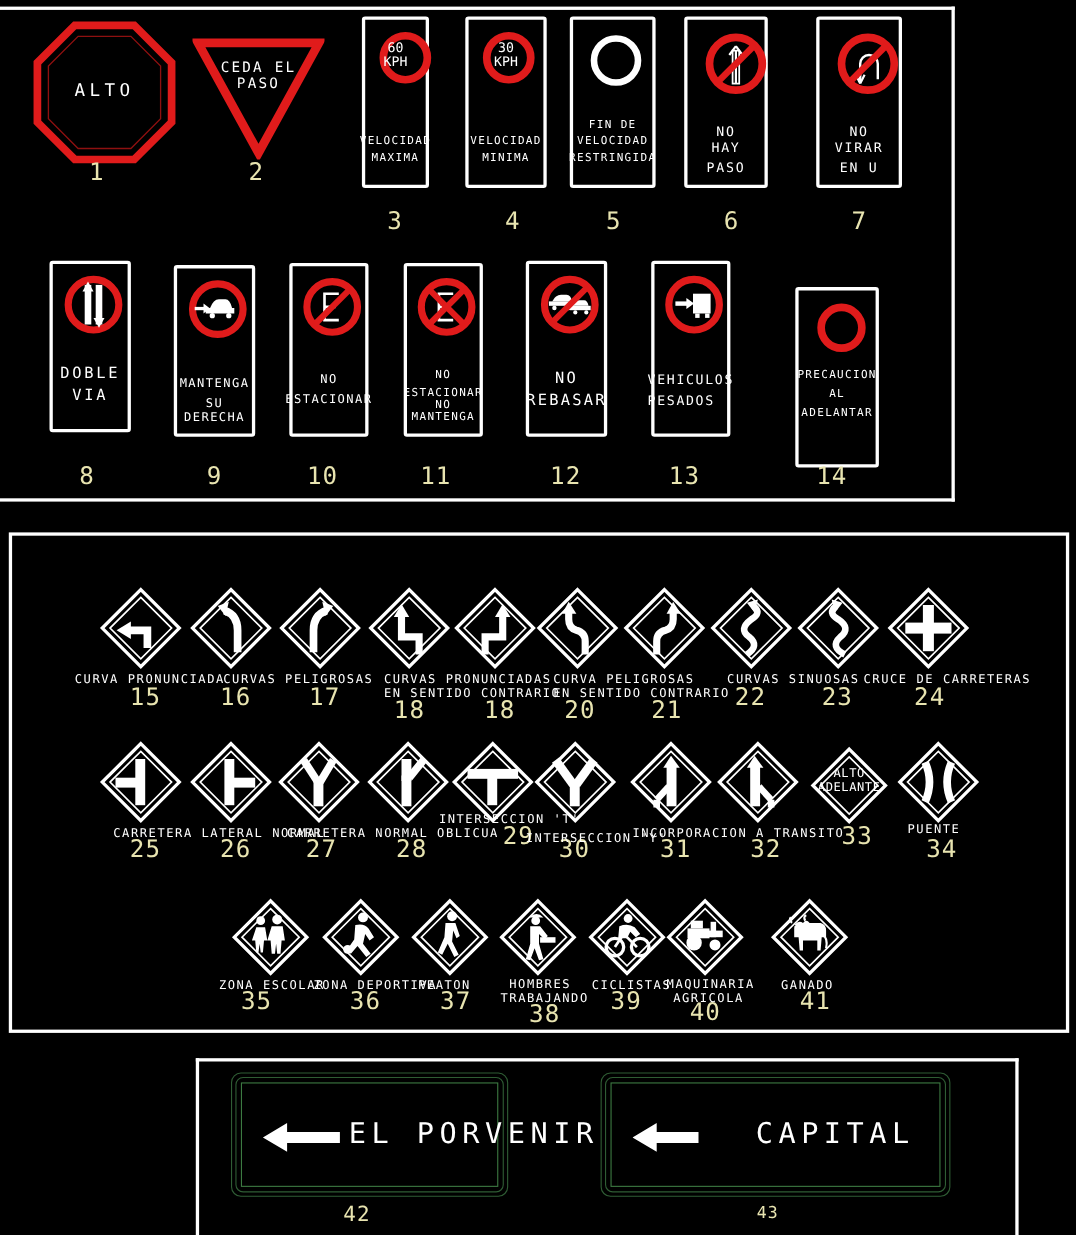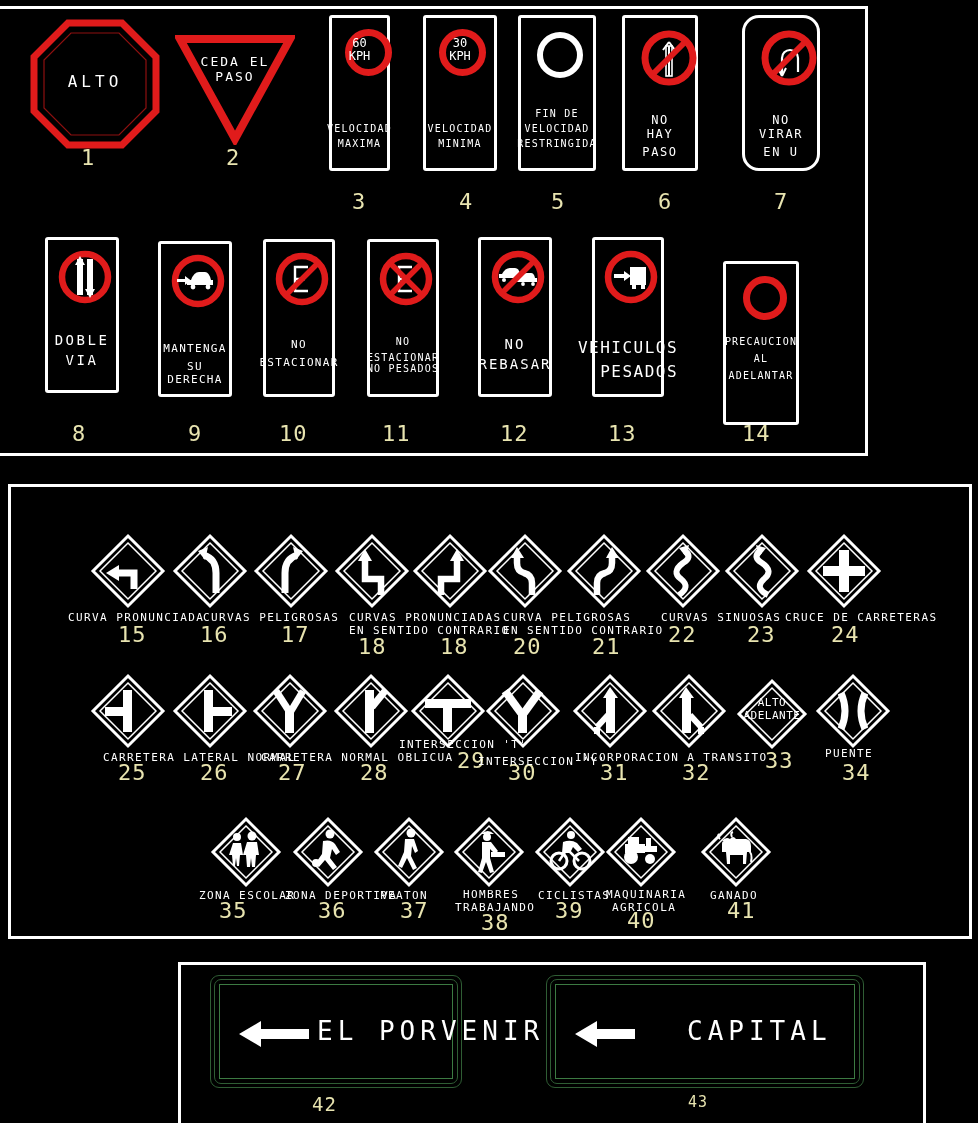--- a/index.html
+++ b/index.html
@@ -103,21 +103,21 @@
       <rect x="29" y="18" width="6" height="30" fill="none" stroke="#fff" stroke-width="1.6"></rect>
       <line x1="15" y1="47" x2="49" y2="13" stroke="#e01b1b" stroke-width="6"></line>
     </svg>
     <div class="lbl" style="top:95px;text-align:center;font-size:12px;color:#fff;letter-spacing:1.6px;">
       <div>NO HAY</div>
       <div style="margin-top:4px;">PASO</div>
     </div>
   </div>
   <div class="num" style="left:658px;top:180px;">6</div>
 
-  <div class="plate" style="left:742px;top:6px;width:78px;height:156px;border-radius:17px;">
+  <div class="plate" style="left:742px;top:6px;width:78px;height:156px;">
     <svg width="66" height="62" style="position:absolute;left:12px;top:10px;">
       <circle cx="32" cy="30" r="24" fill="none" stroke="#e01b1b" stroke-width="7"></circle>
       <path d="M25 46 L25 30 A8 8 0 0 1 41 30 L41 44" fill="none" stroke="#fff" stroke-width="2.2"></path>
       <path d="M25 48 L21 40 M25 48 L29 40" fill="none" stroke="#fff" stroke-width="2"></path>
       <line x1="15" y1="47" x2="49" y2="13" stroke="#e01b1b" stroke-width="6"></line>
     </svg>
     <div class="lbl" style="top:95px;text-align:center;font-size:12px;color:#fff;letter-spacing:1.6px;">
       <div>NO VIRAR</div>
       <div style="margin-top:4px;">EN U</div>
     </div>
@@ -172,21 +172,21 @@
   <div class="plate" style="left:367px;top:230px;width:72px;height:158px;">
     <svg width="62" height="58" style="position:absolute;left:5px;top:8px;">
       <circle cx="31" cy="29" r="23" fill="none" stroke="#e01b1b" stroke-width="6.5"></circle>
       <path d="M37 17 L24 17 L24 41 L37 41 M24 29 L34 29" fill="none" stroke="#fff" stroke-width="2.4"></path>
       <line x1="15" y1="45" x2="47" y2="13" stroke="#e01b1b" stroke-width="5.5"></line>
       <line x1="15" y1="13" x2="47" y2="45" stroke="#e01b1b" stroke-width="5.5"></line>
     </svg>
     <div class="lbl" style="top:94px;text-align:center;font-size:10px;color:#fff;letter-spacing:1.2px;">
       <div>NO</div>
       <div style="margin-top:5px;">ESTACIONAR</div>
-      <div>NO PESADOS</div>
+      <div>NO MANTENGA</div>
     </div>
   </div>
   <div class="num" style="left:382px;top:412px;">11</div>
 
   <div class="plate" style="left:478px;top:228px;width:74px;height:160px;">
     <svg width="62" height="58" style="position:absolute;left:6px;top:8px;">
       <circle cx="31" cy="29" r="23" fill="none" stroke="#e01b1b" stroke-width="6.5"></circle>
       <path d="M15 26 q3 -6 8 -6 h5 q4 0 5 6 z" fill="#fff"></path>
       <rect x="12" y="26" width="23" height="4" fill="#fff"></rect>
       <circle cx="17" cy="32" r="2" fill="#fff"></circle>
@@ -206,21 +206,21 @@
 
   <div class="plate" style="left:592px;top:228px;width:72px;height:160px;">
     <svg width="62" height="58" style="position:absolute;left:5px;top:8px;">
       <circle cx="31" cy="29" r="23" fill="none" stroke="#e01b1b" stroke-width="6.5"></circle>
       <rect x="30" y="19" width="16" height="18" fill="#fff"></rect>
       <rect x="32" y="37" width="4" height="4" fill="#fff"></rect>
       <rect x="41" y="37" width="4" height="4" fill="#fff"></rect>
       <rect x="14" y="26" width="14" height="4" fill="#fff"></rect>
       <polygon points="31,28 24,23 24,33" fill="#fff"></polygon>
     </svg>
-    <div class="lbl" style="top:98px;text-align:right;font-size:16px;color:#fff;letter-spacing:1.5px;">
+    <div class="lbl" style="top:98px;text-align:left;font-size:12px;color:#fff;letter-spacing:1.5px;">
       <div>VEHICULOS</div>
       <div style="margin-top:5px;">PESADOS</div>
     </div>
   </div>
   <div class="num" style="left:608px;top:412px;">13</div>
 
   <div class="plate" style="left:723px;top:252px;width:76px;height:164px;">
     <div class="redring" style="left:17px;top:12px;width:44px;height:44px;"></div>
     <div class="lbl" style="top:72px;text-align:center;font-size:10px;color:#fff;letter-spacing:1.2px;">
       <div>PRECAUCION</div>

